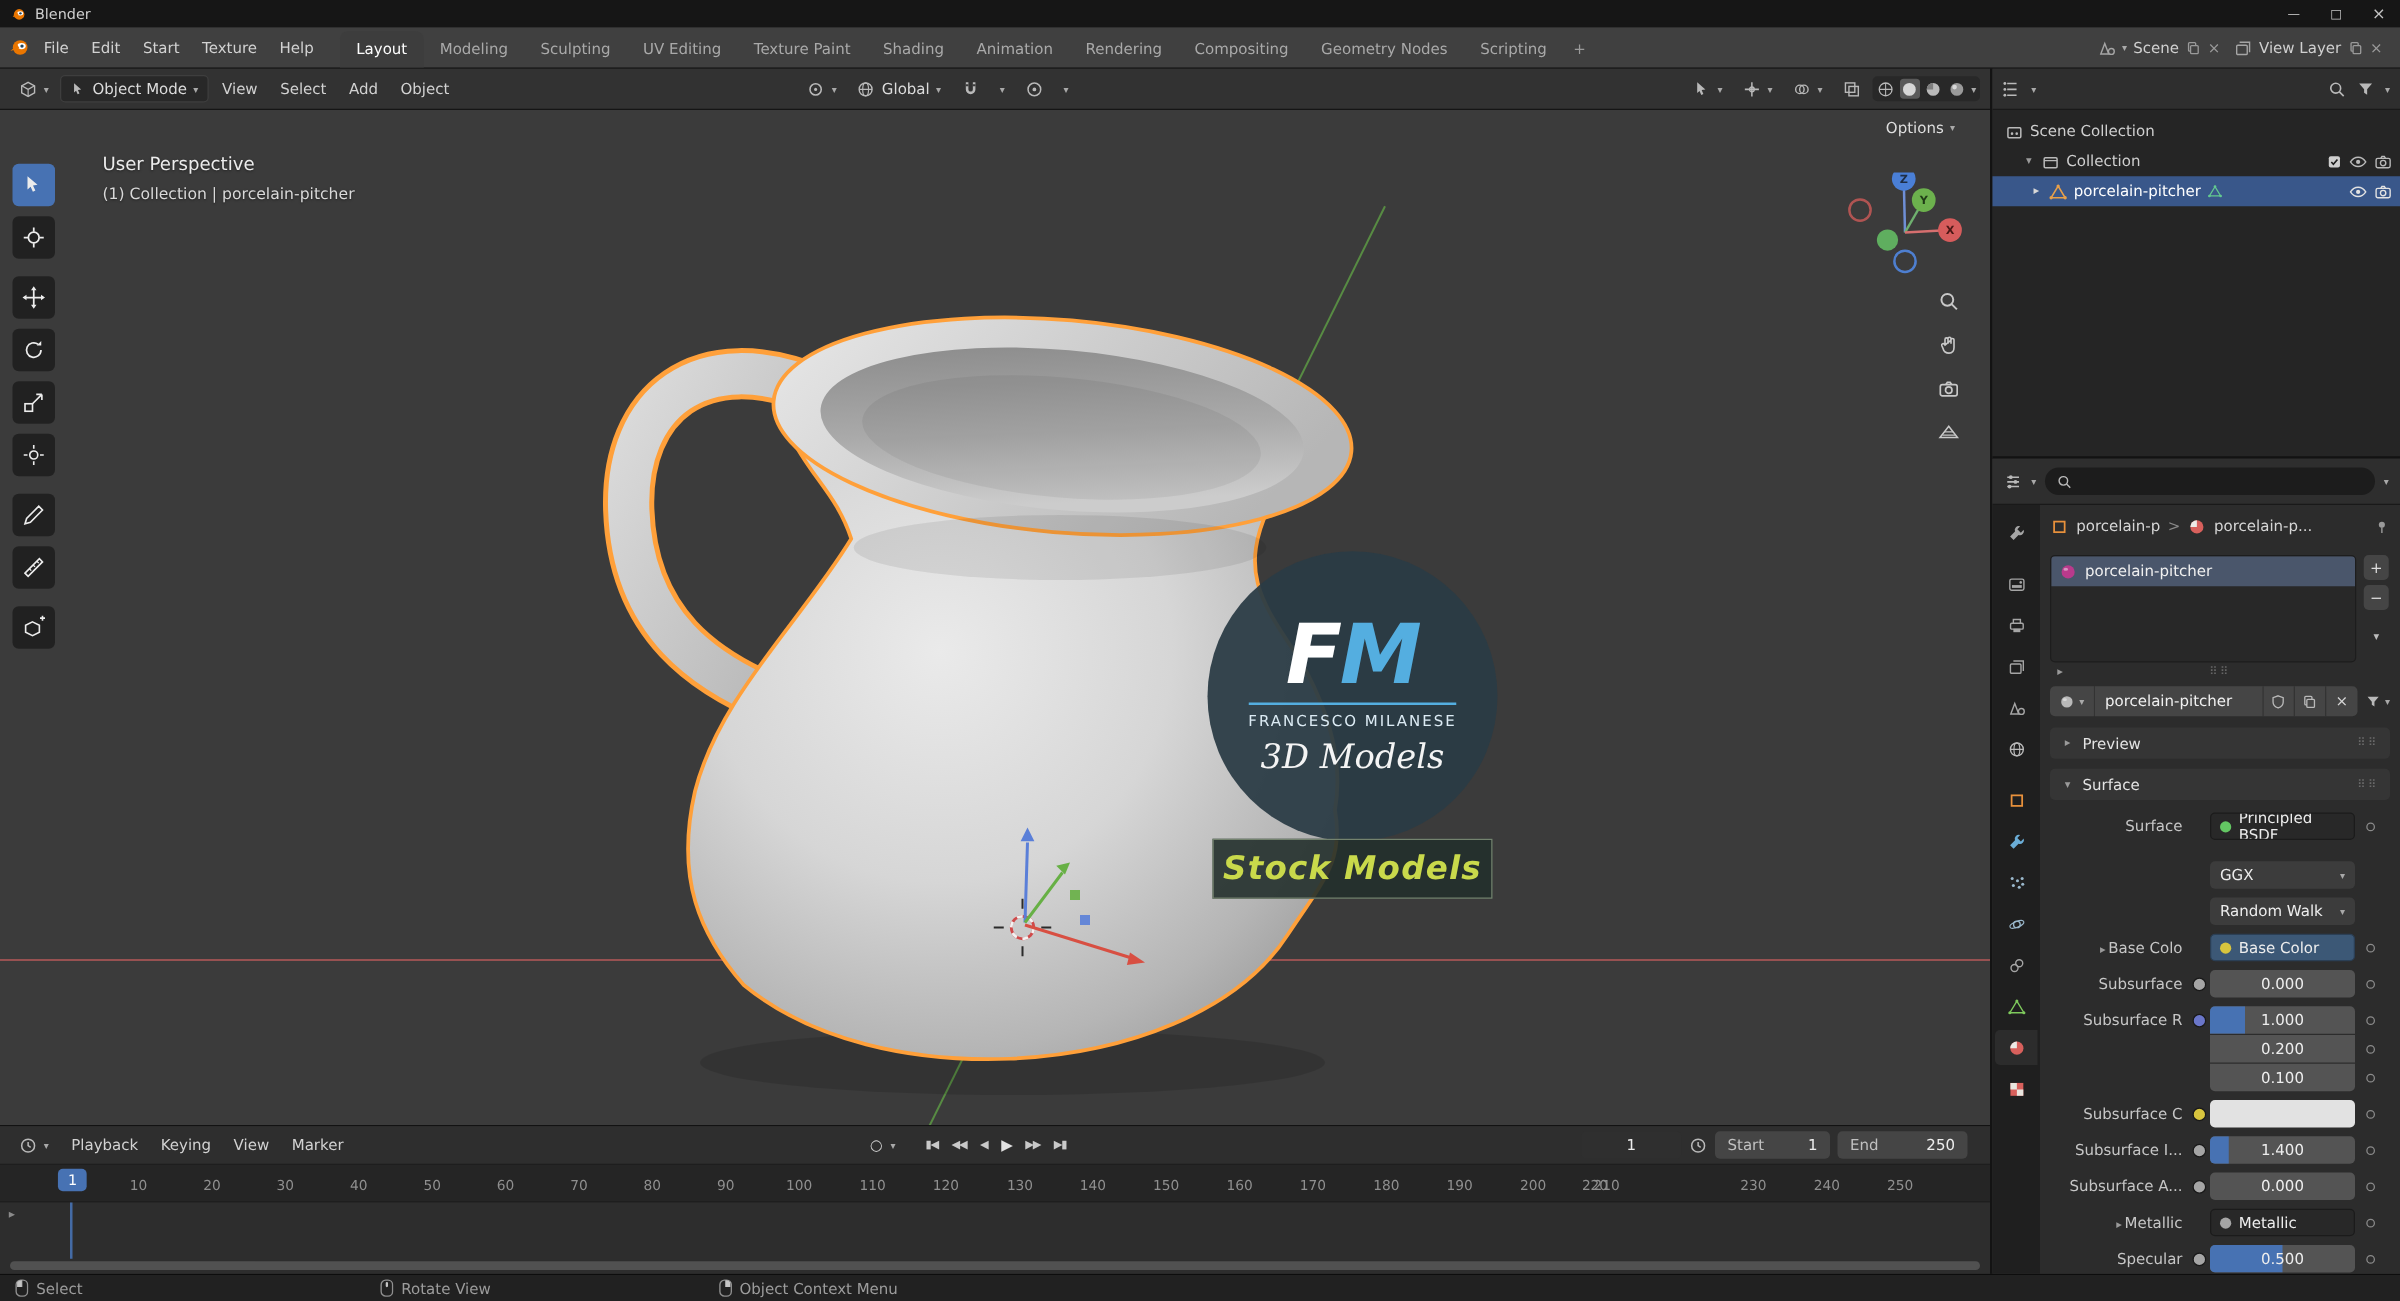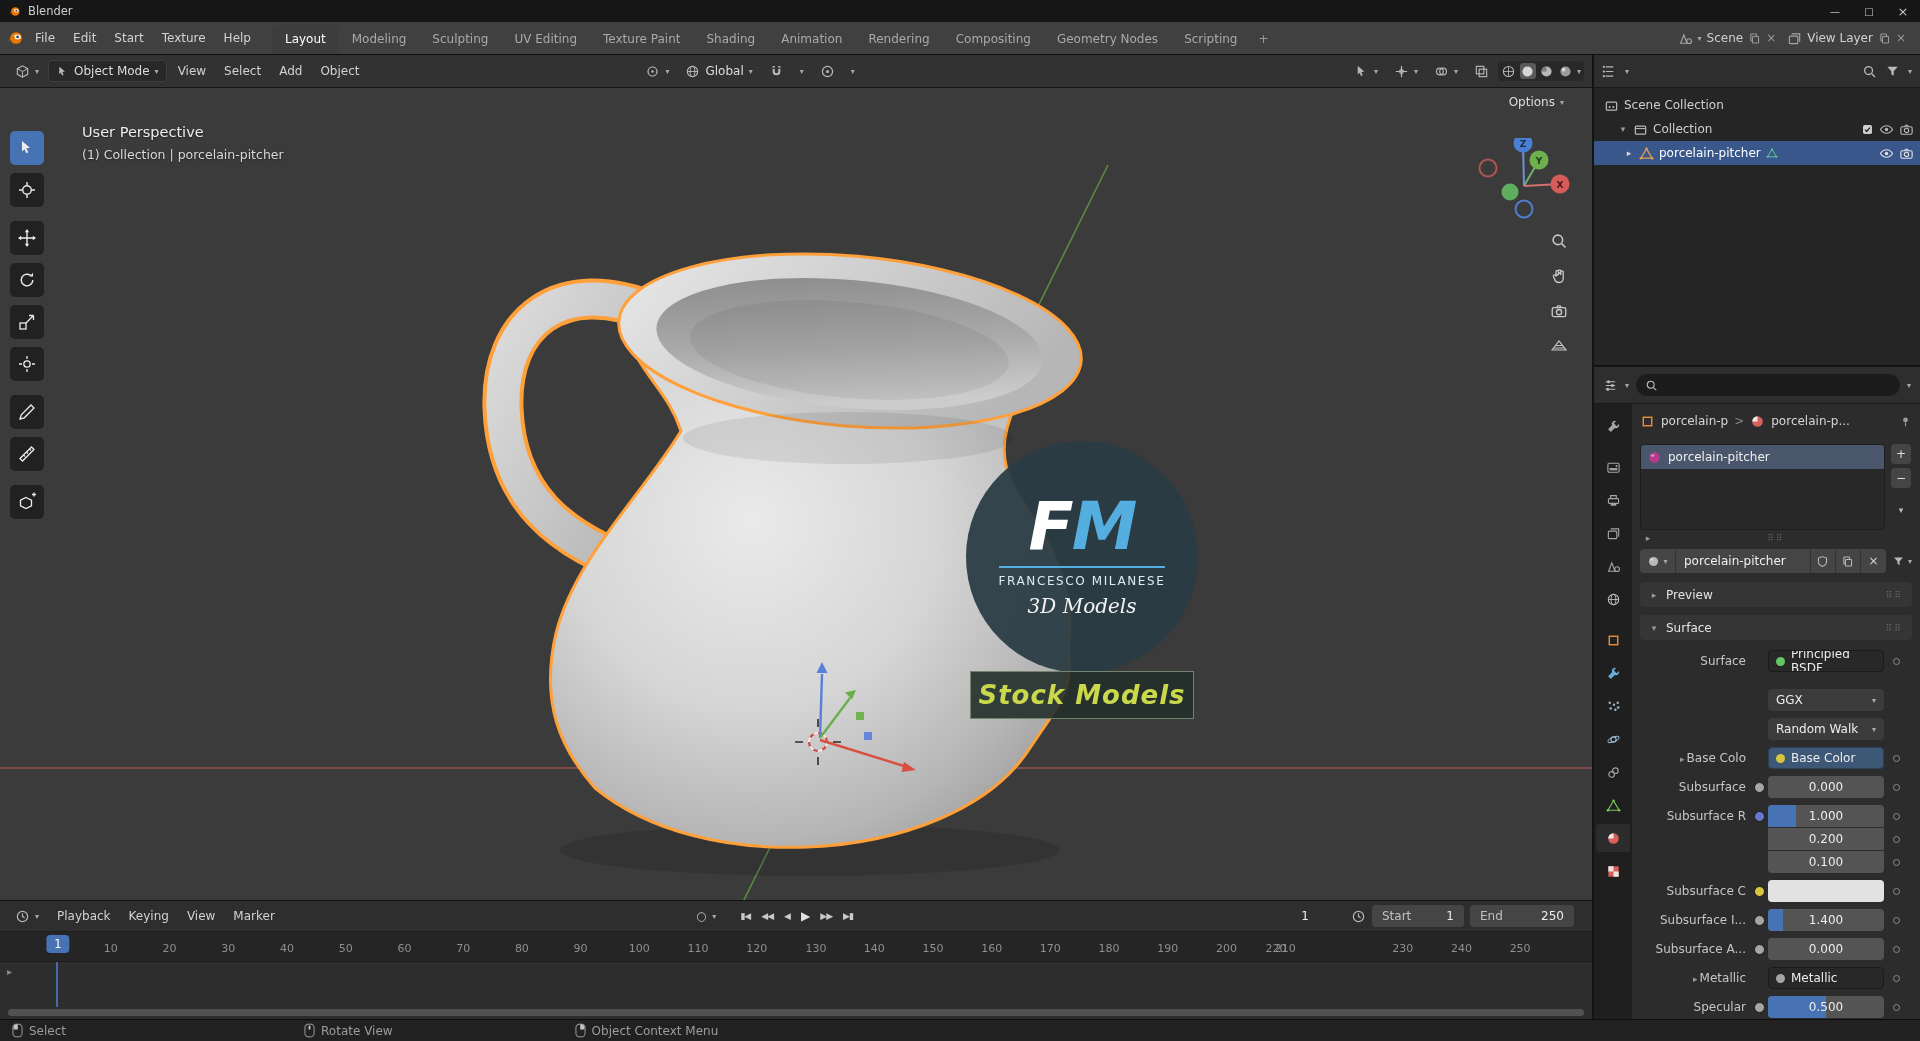--- a/index.html
+++ b/index.html
@@ -45,21 +45,21 @@
 .options-btn{position:absolute;top:7px;right:28px;display:flex;align-items:center;gap:5px;color:#dedede}
 .gizmo{position:absolute;right:20px;top:50px;width:96px;height:96px}
 .nav-icons{position:absolute;right:24px;top:144px;display:flex;flex-direction:column;gap:17px}
 .nav-icons svg{width:18px;height:18px;color:#cicic? }
 .nav-icons .i{width:18px;height:18px;color:#c8c8c8}
 .wm-circle{position:absolute;left:966px;top:353px;width:232px;height:232px;border-radius:50%;
   background:rgba(43,60,69,.94);display:flex;flex-direction:column;align-items:center;justify-content:center;text-align:center;z-index:3}
 .wm-fm{font-size:66px;font-weight:bold;font-style:italic;line-height:.95;color:#fff;letter-spacing:-2px}
 .wm-fm .m{color:#54aee0}
 .wm-name{font-size:12px;letter-spacing:1.6px;color:#dcebf4;margin-top:7px;border-top:2px solid #54aee0;padding-top:6px}
-.wm-models{font-family:"DejaVu Serif",serif;font-style:italic;font-size:20px;color:#f4f4f4;margin-top:6px}
+.wm-models{font-family:"DejaVu Serif",serif;font-style:italic;font-size:27px;color:#f4f4f4;margin-top:6px}
 .wm-stock{position:absolute;left:970px;top:583px;width:224px;height:48px;background:rgba(35,48,44,.9);
   border:1px solid #74836f;display:flex;align-items:center;justify-content:center;font-weight:bold;font-style:italic;
   font-size:26px;color:#c9d94b;letter-spacing:1px;z-index:3}
 
 .timeline{height:119px;display:flex;flex-direction:column;border-top:1px solid #121212}
 .tl-header{height:31px;background:#2e2e2e;display:flex;align-items:center;padding:0 8px;gap:2px;border-bottom:1px solid #1e1e1e}
 .tl-transport{display:flex;align-items:center;gap:3px;margin-left:auto}
 .tl-btn{color:#c9c9c9;font-size:9px;letter-spacing:-1px;padding:2px 4px}
 .tl-btn.play{font-size:12px;color:#e2e2e2}
 .tl-fields{display:flex;align-items:center;gap:6px;margin-left:auto;padding-right:10px}

